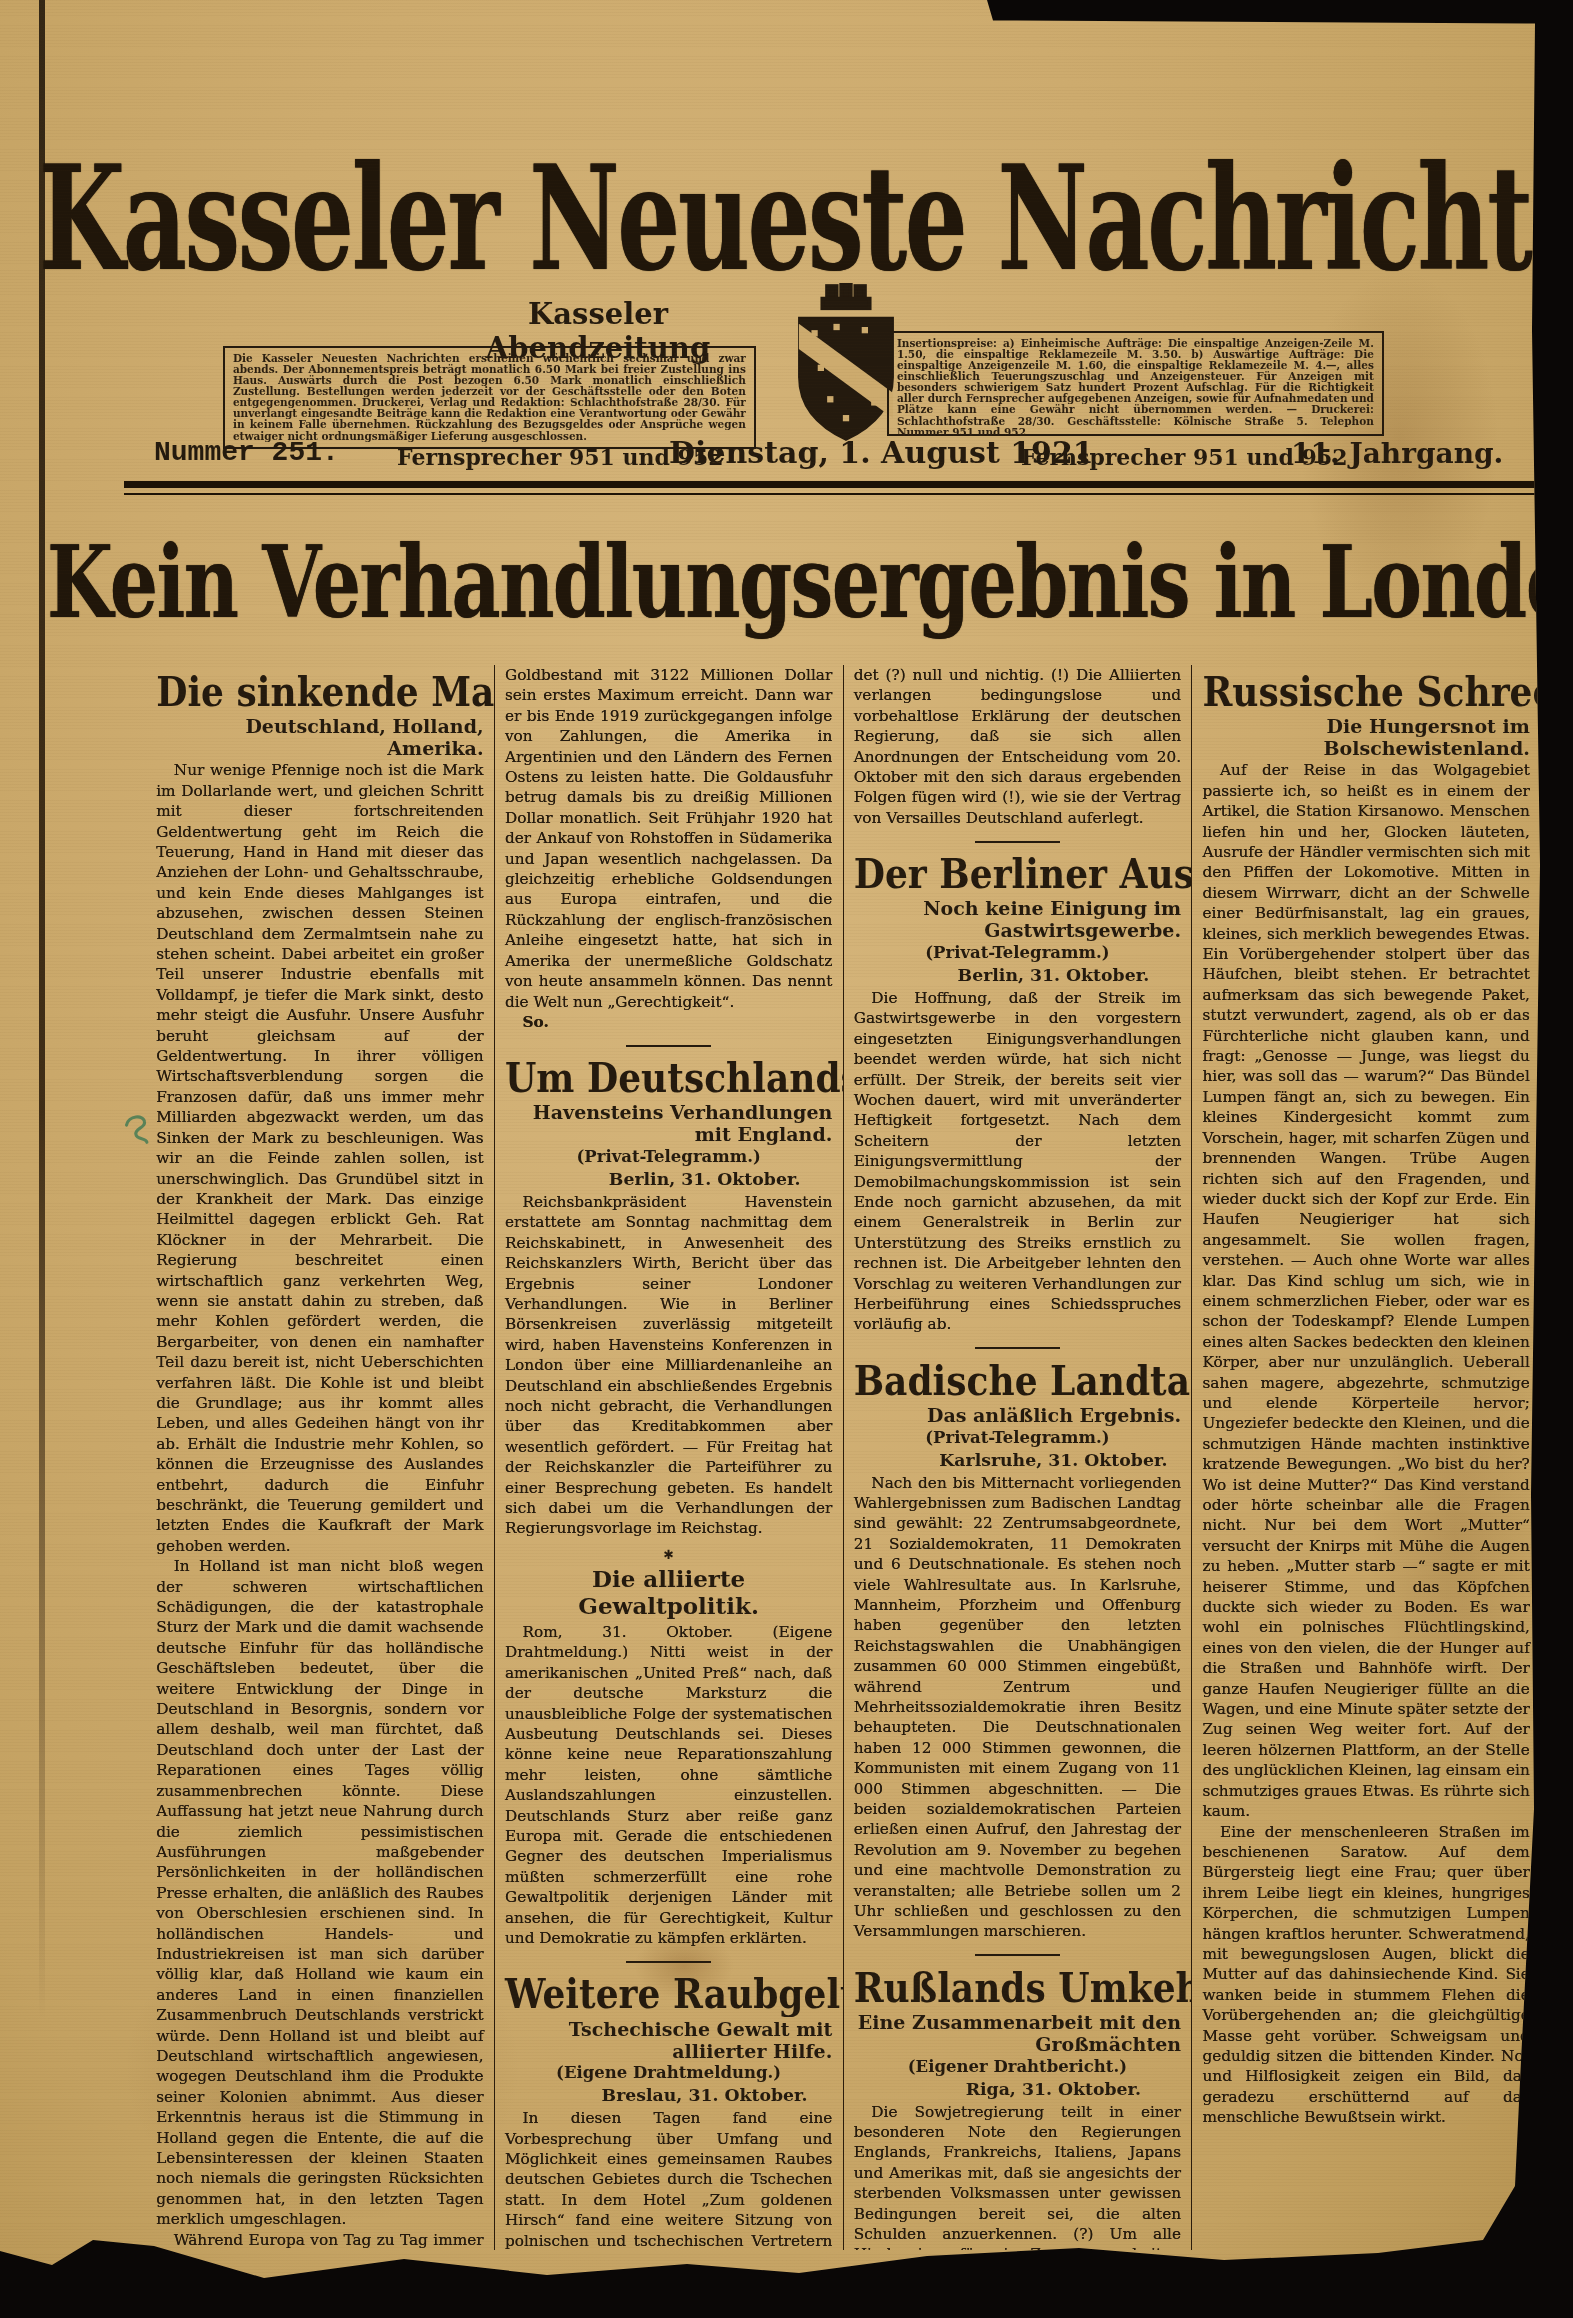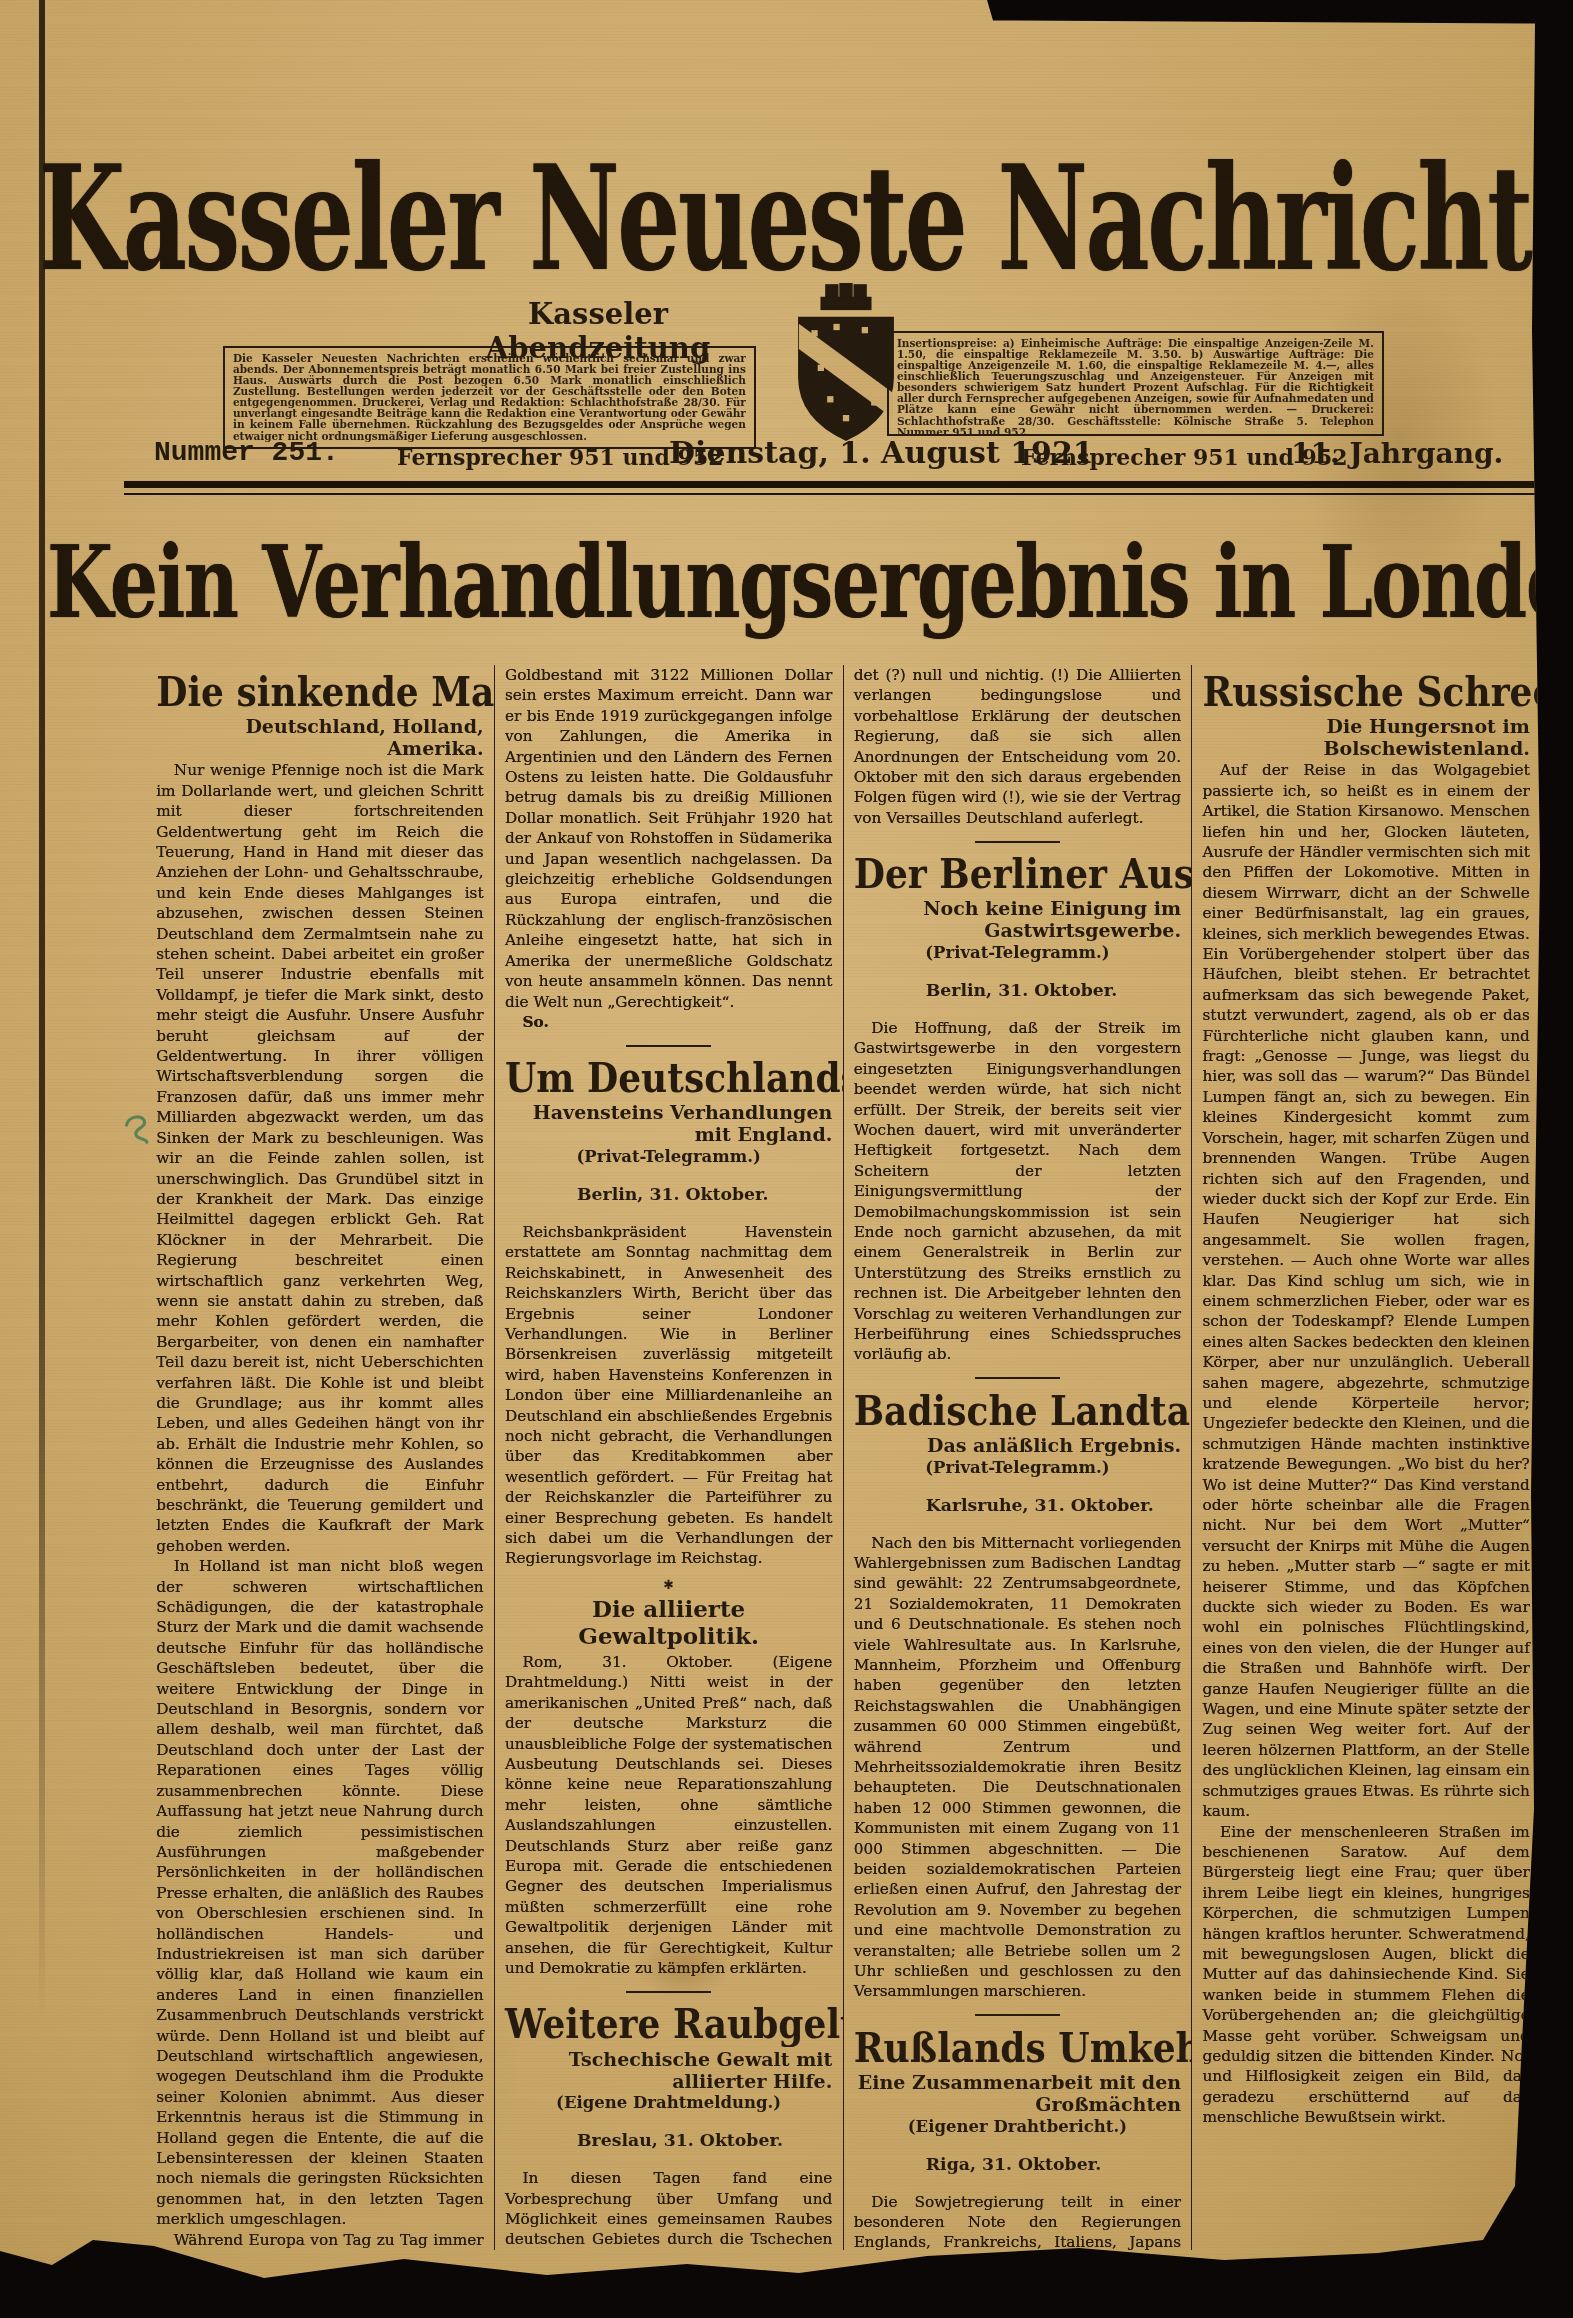--- a/index.html
+++ b/index.html
@@ -44,21 +44,21 @@
   #cols{position:absolute;left:146px;top:665px;width:1394px;height:1585px;display:flex;}
   .col{flex:1 1 0;padding:0 10.2px;overflow:hidden;}
   .col + .col{border-left:1.6px solid #2a1c0c;}
   .col p{margin:0;font-size:15.3px;line-height:20.4px;text-align:justify;text-indent:1.15em;
       text-shadow:0 0 0.4px rgba(38,26,12,.9);}
   .h-lg{margin:4.7px 0 3.1px;font-size:36px;font-weight:bold;text-align:center;
       transform:scaleY(1.12);transform-origin:center;white-space:nowrap;}
   .h-md{margin:3.1px 0 3.1px;font-size:23px;font-weight:bold;text-align:center;}
   .h-sub{margin:0 0 1.6px;font-size:19px;font-weight:bold;text-align:right;}
   .wire{margin:1.6px 0;font-size:16.5px;text-align:center;font-weight:bold;}
-  .dl{margin:18px 0;font-size:17.3px;font-weight:bold;padding-left:22%;}
+  .dl{margin:3px 0;font-size:17.3px;font-weight:bold;text-align:center;padding-left:22%;}
   .sig{text-align:right;padding-right:1.2em;font-weight:bold;font-size:15.7px;margin:0;}
   .sep{width:85px;border-top:2.4px solid #241a0e;margin:12.6px auto 9.4px;height:0;}
   .sep-star{text-align:center;font-size:12.6px;margin:7.9px 0 1.6px;}
   .lead{font-weight:bold;}
   
   #stamp{position:absolute;left:120px;top:1111px;opacity:.8;}
 </style>
 </head>
 <body>
 

